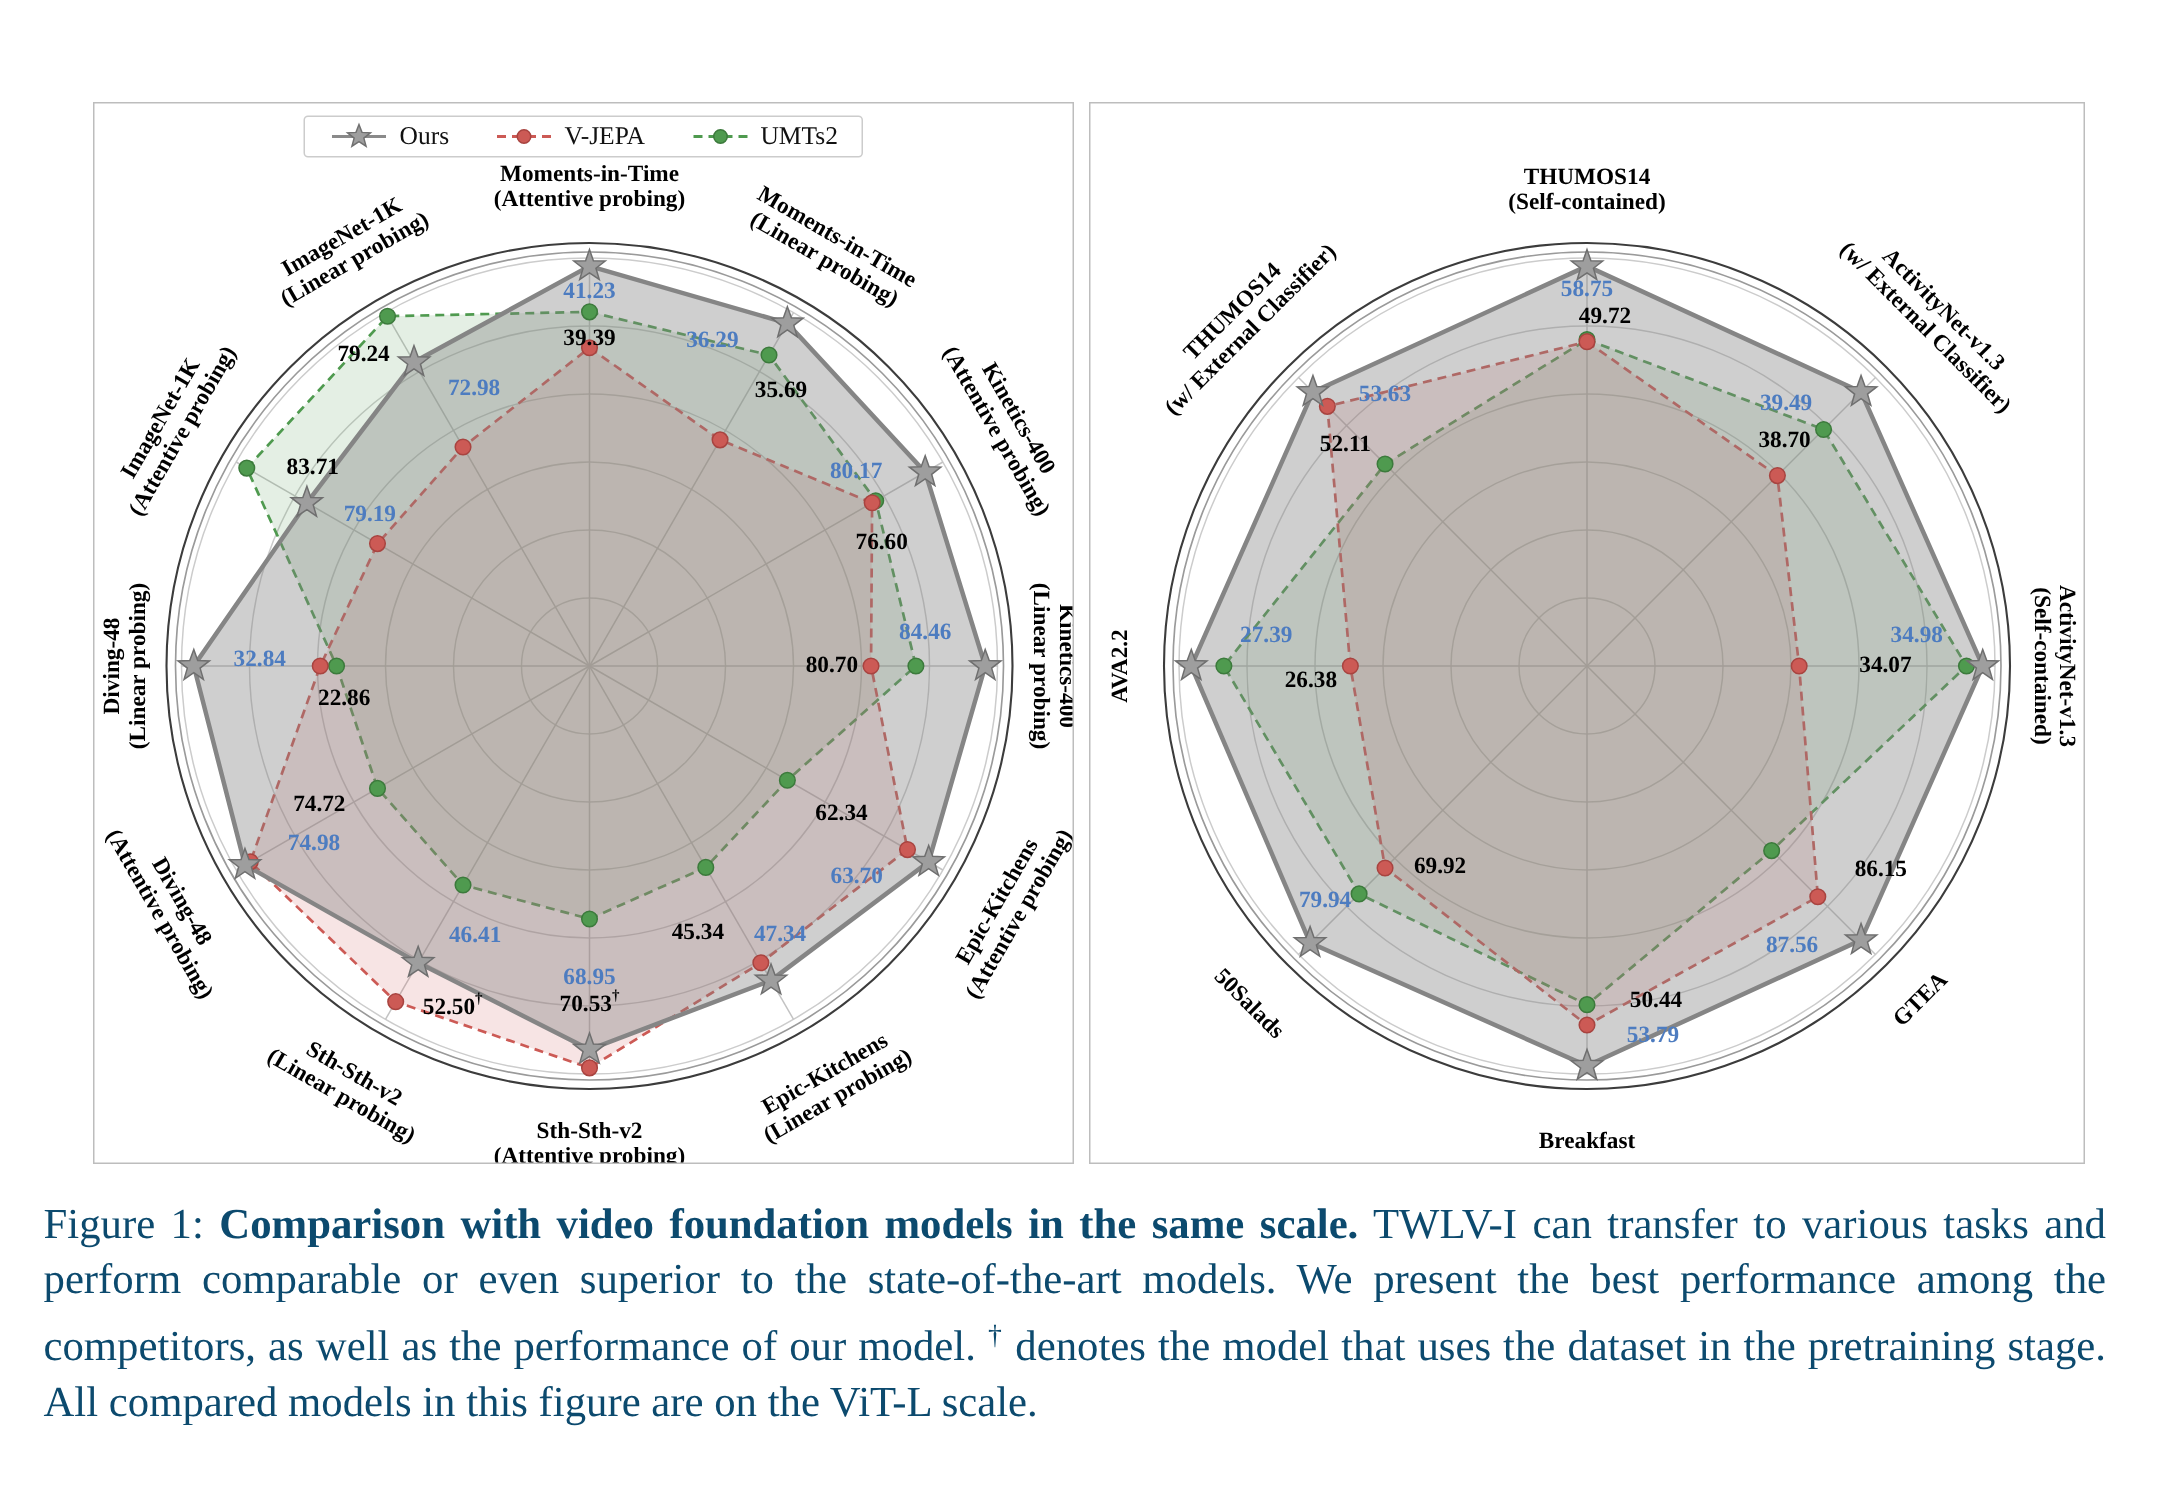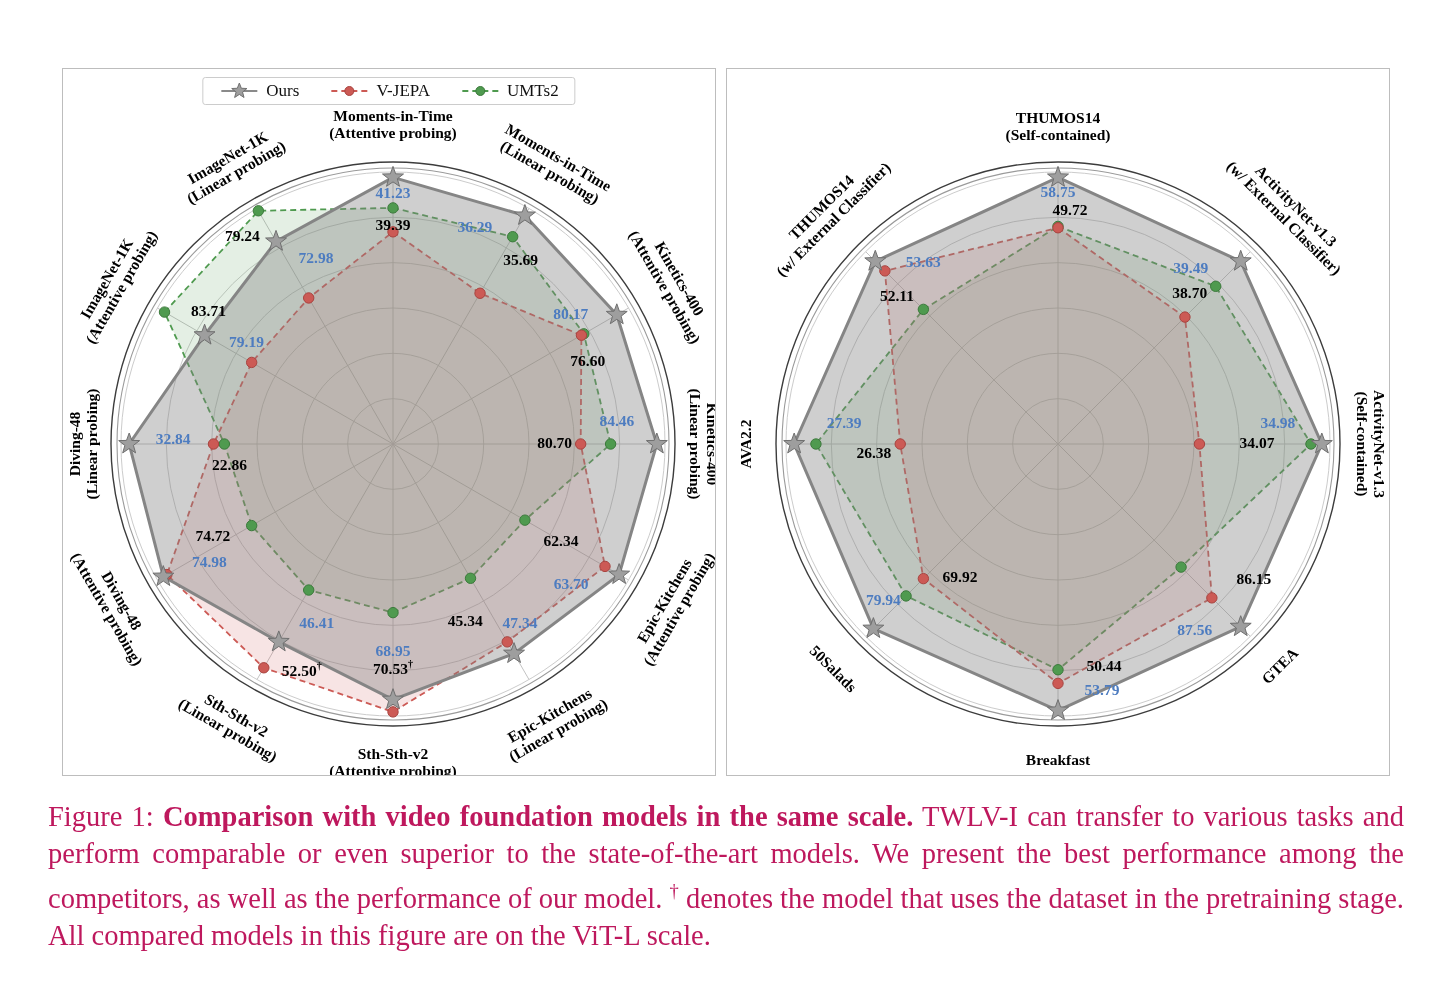--- a/index.html
+++ b/index.html
@@ -5,21 +5,21 @@
   html,body{margin:0;padding:0;background:#ffffff;width:1452px;height:1008px;overflow:hidden;
     font-family:"Liberation Serif",serif;}
   .figure-row{display:flex;gap:10px;padding:68px 0 0 62px;}
   .panel{position:relative;border:1px solid #bdbdbd;background:#fff;}
   .panel.left{width:652px;height:706px;}
   .panel.right{width:662px;height:706px;}
   .legend{position:absolute;top:8px;left:50%;transform:translateX(-50%);
     display:flex;align-items:center;gap:30px;border:1px solid #cccccc;border-radius:3px;
     background:#fff;padding:3px 16px;white-space:nowrap;z-index:5;}
   .leg-item{display:flex;align-items:center;gap:7px;font-size:17px;color:#111;}
-  .caption{margin:22px 48px 0 48px;font-size:28.5px;line-height:37px;color:#be185d;
+  .caption{margin:22px 48px 0 29px;font-size:28.5px;line-height:37px;color:#0c4a6e;
     text-align:justify;}
   .caption b{font-weight:bold;}
   .caption sup{font-size:0.65em;}
   svg text{font-family:"Liberation Serif",serif;}
 </style>
 </head>
 <body>
 
 <div class="figure-row">
 

